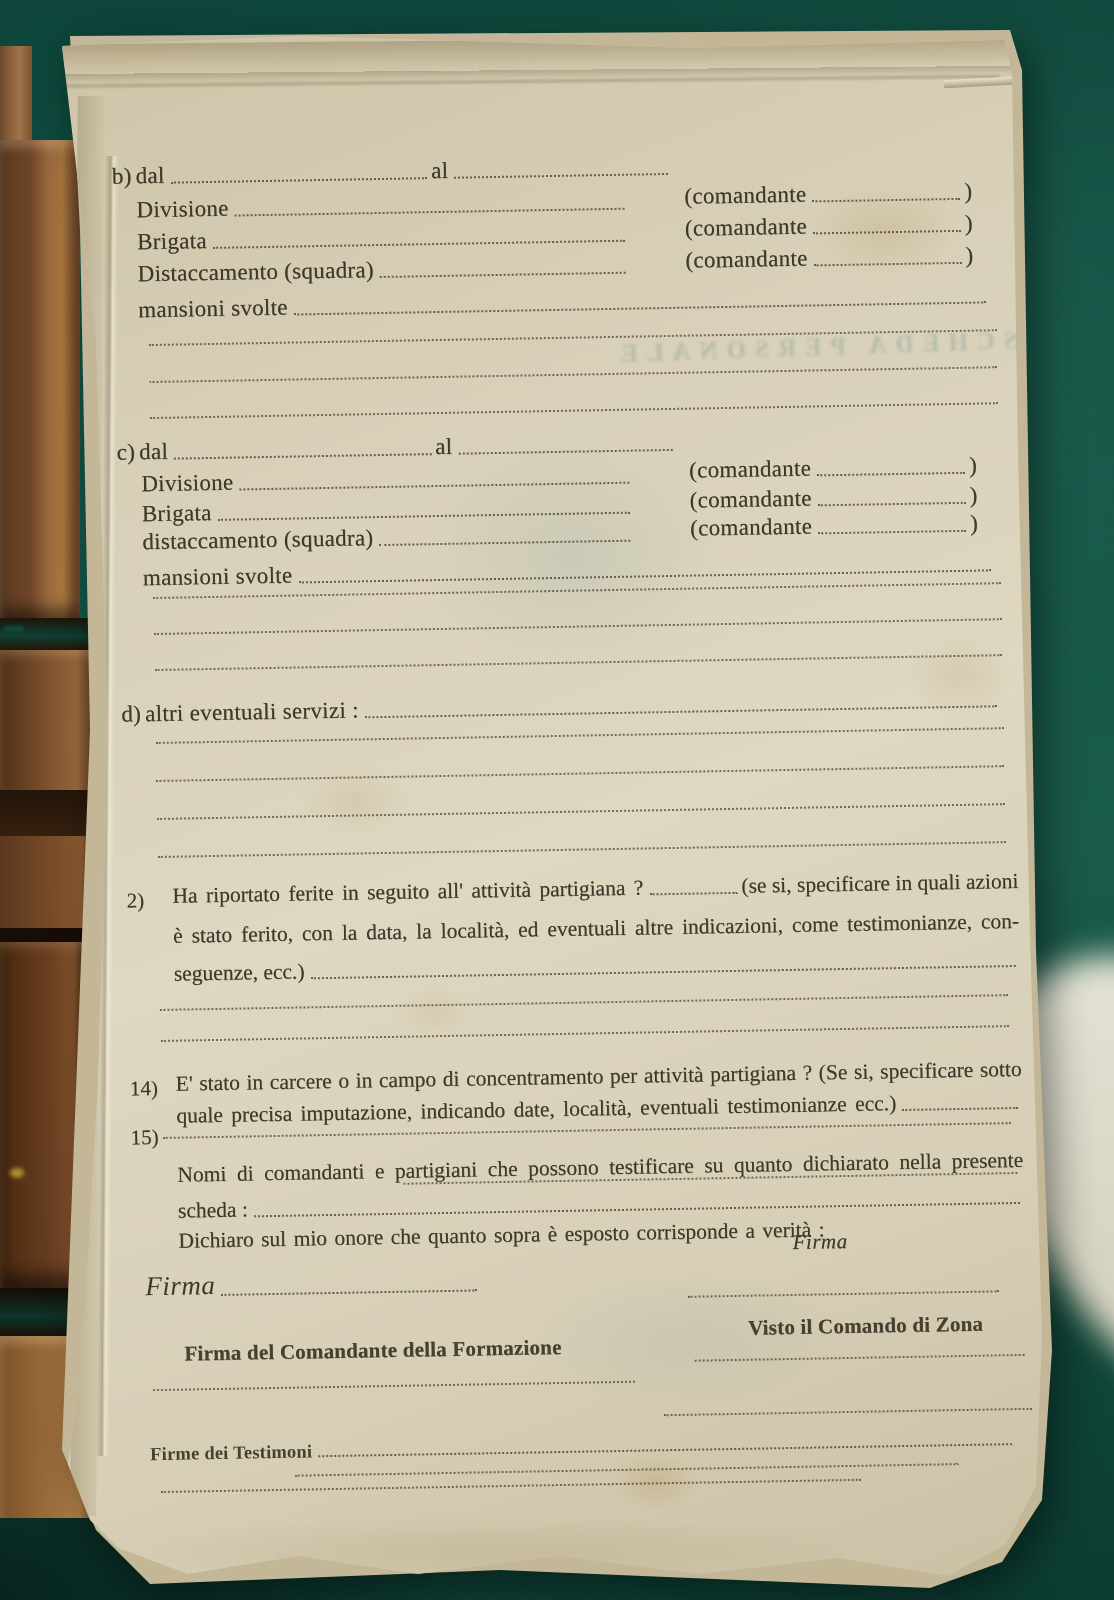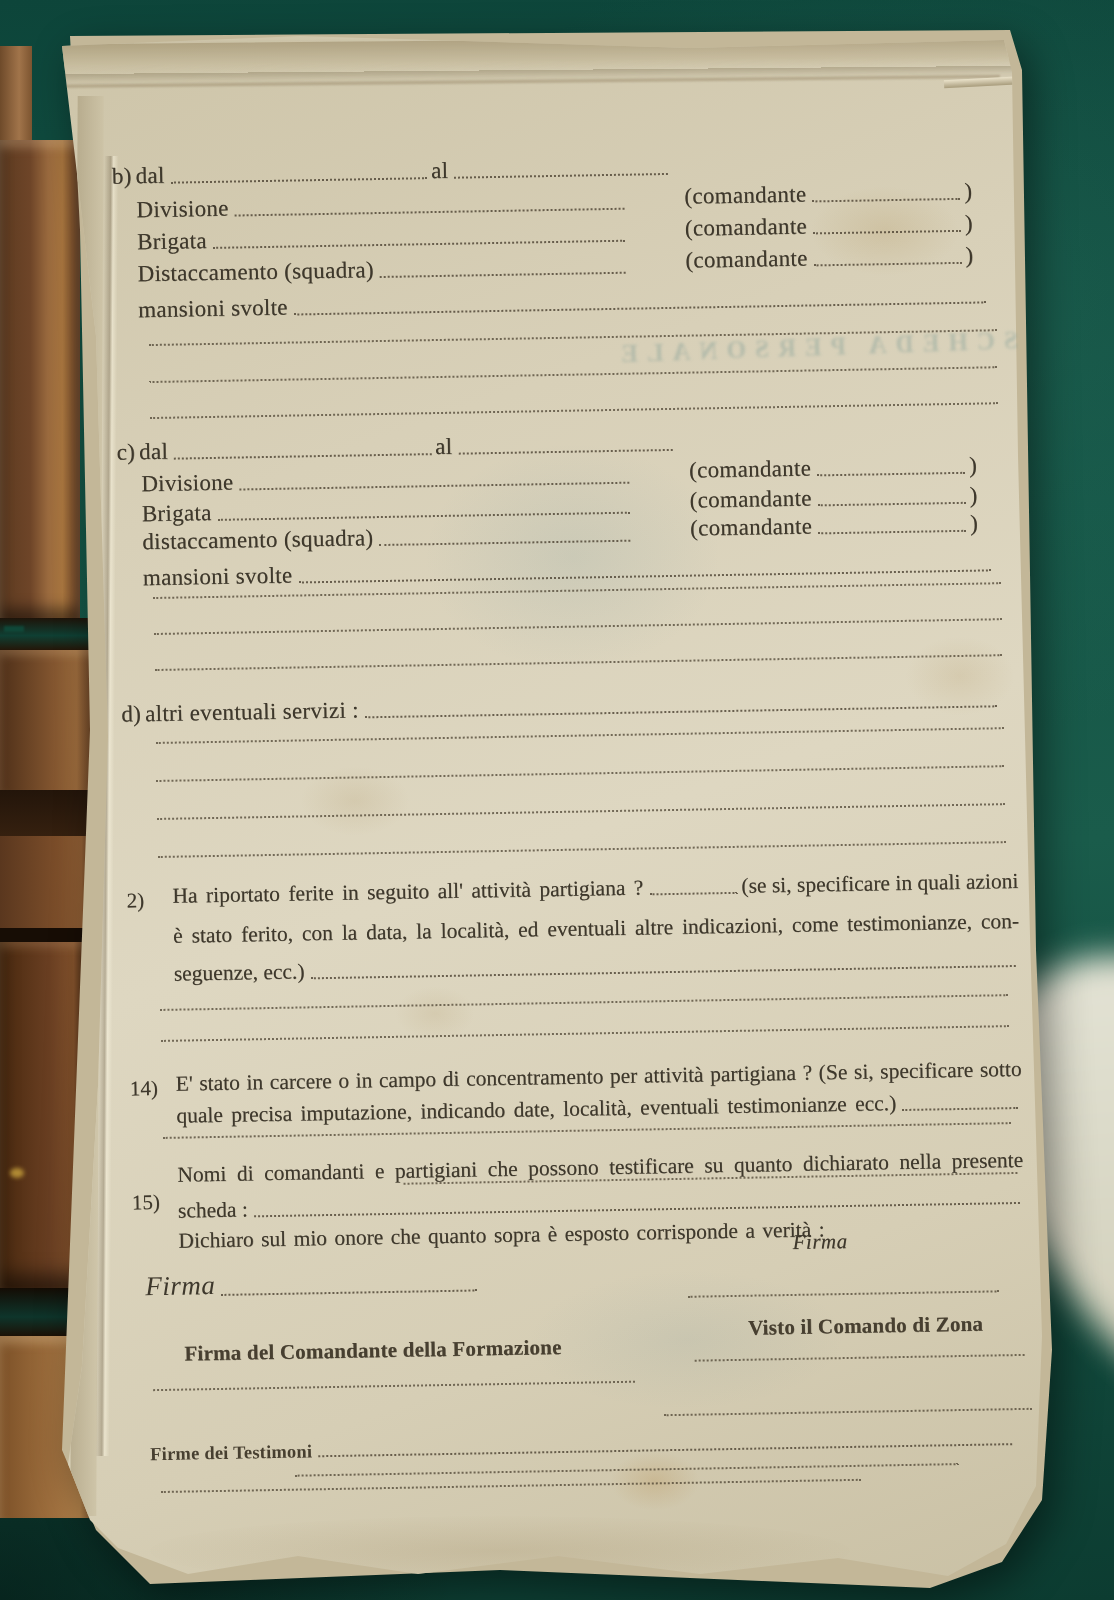--- a/index.html
+++ b/index.html
@@ -217,21 +217,21 @@
       <span class="num" style="top:927px;left:28px">14)</span>
       <div class="row" style="top:923px;left:74px;width:846px">
         <span class="qt just" style="width:846px">E' stato in carcere o in campo di concentramento per attività partigiana ? (Se si, specificare sotto</span>
       </div>
       <div class="row" style="top:955px;left:74px;width:846px">
         <span class="qt" style="word-spacing:3px">quale precisa imputazione, indicando date, località, eventuali testimonianze ecc.)</span>
         <span class="lead"></span>
       </div>
       <div class="hline" style="top:988px;left:60px;width:848px"></div>
 
-      <span class="num" style="top:1041px;left:28px">15)</span>
+      <span class="num" style="top:976px;left:28px">15)</span>
       <div class="row" style="top:1014px;left:74px;width:846px">
         <span class="qt just" style="width:846px">Nomi di comandanti e partigiani che possono testificare su quanto dichiarato nella presente</span>
       </div>
       <div class="hline" style="top:1038px;left:300px;width:614px"></div>
       <div class="row" style="top:1050px;left:74px;width:846px">
         <span class="qt">scheda :</span>
         <span class="lead"></span>
       </div>
       <div class="row" style="top:1080px;left:74px">
         <span class="qt" style="word-spacing:2px">Dichiaro sul mio onore che quanto sopra è esposto corrisponde a verità :</span>

